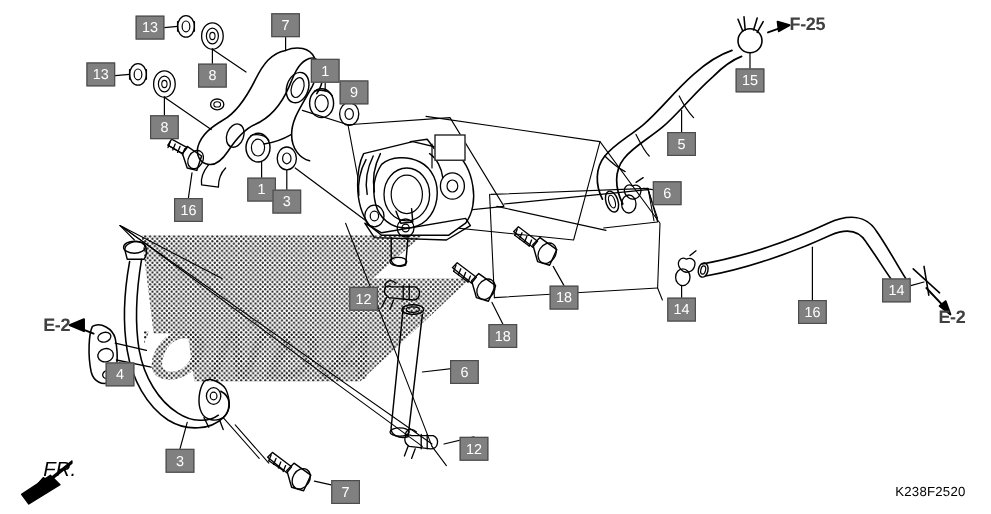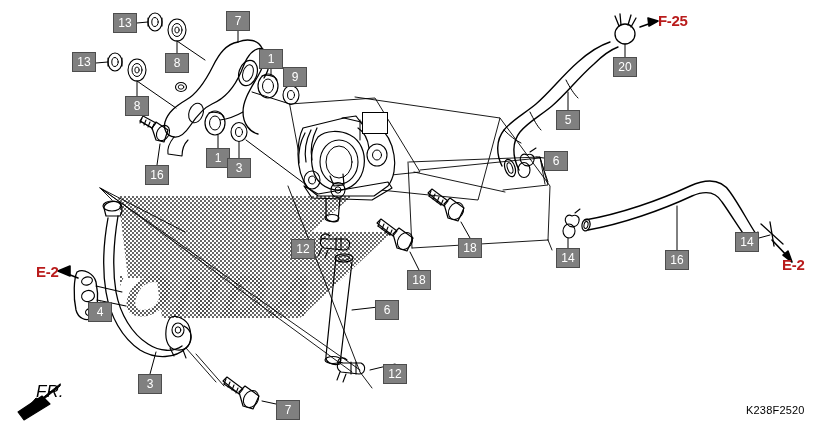--- a/index.html
+++ b/index.html
@@ -32,21 +32,21 @@
     width:26px;height:22px;
     background:#ffffff;
     border:1.5px solid #000000;
     box-sizing:border-box;
   }
   .reftext{
     position:absolute;
     font-family:"Liberation Sans",sans-serif;
     font-size:15px;
     font-weight:bold;
-    color:#b91c1c;
+    color:#404040;
     white-space:nowrap;
     letter-spacing:-0.3px;
   }
   .frtext{
     position:absolute;
     font-family:"Liberation Sans",sans-serif;
     font-size:17px;
     font-weight:normal;
     font-style:italic;
     color:#000000;
@@ -391,21 +391,21 @@
       </g>
     </g>
   </svg>
 
   <div class="callout" style="left:113px;top:13px;">13</div>
   <div class="callout" style="left:226px;top:11px;">7</div>
   <div class="callout" style="left:72px;top:52px;">13</div>
   <div class="callout" style="left:165px;top:53px;">8</div>
   <div class="callout" style="left:259px;top:49px;">1</div>
   <div class="callout" style="left:283px;top:67px;">9</div>
-  <div class="callout" style="left:613px;top:57px;">20</div>
+  <div class="callout" style="left:613px;top:57px;">15</div>
   <div class="callout" style="left:125px;top:96px;">8</div>
   <div class="callout" style="left:556px;top:110px;">5</div>
   <div class="callout" style="left:206px;top:148px;">1</div>
   <div class="callout" style="left:227px;top:158px;">3</div>
   <div class="callout" style="left:544px;top:151px;">6</div>
   <div class="callout" style="left:145px;top:165px;">16</div>
   <div class="callout" style="left:458px;top:238px;">18</div>
   <div class="callout" style="left:291px;top:239px;">12</div>
   <div class="callout" style="left:556px;top:248px;">14</div>
   <div class="callout" style="left:735px;top:232px;">14</div>

